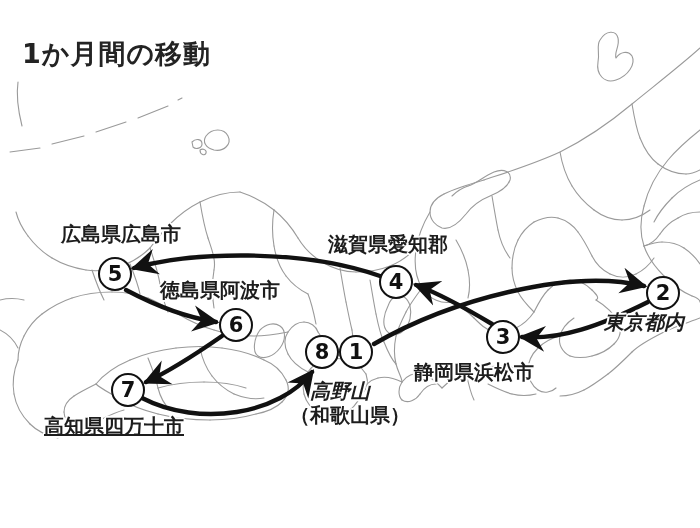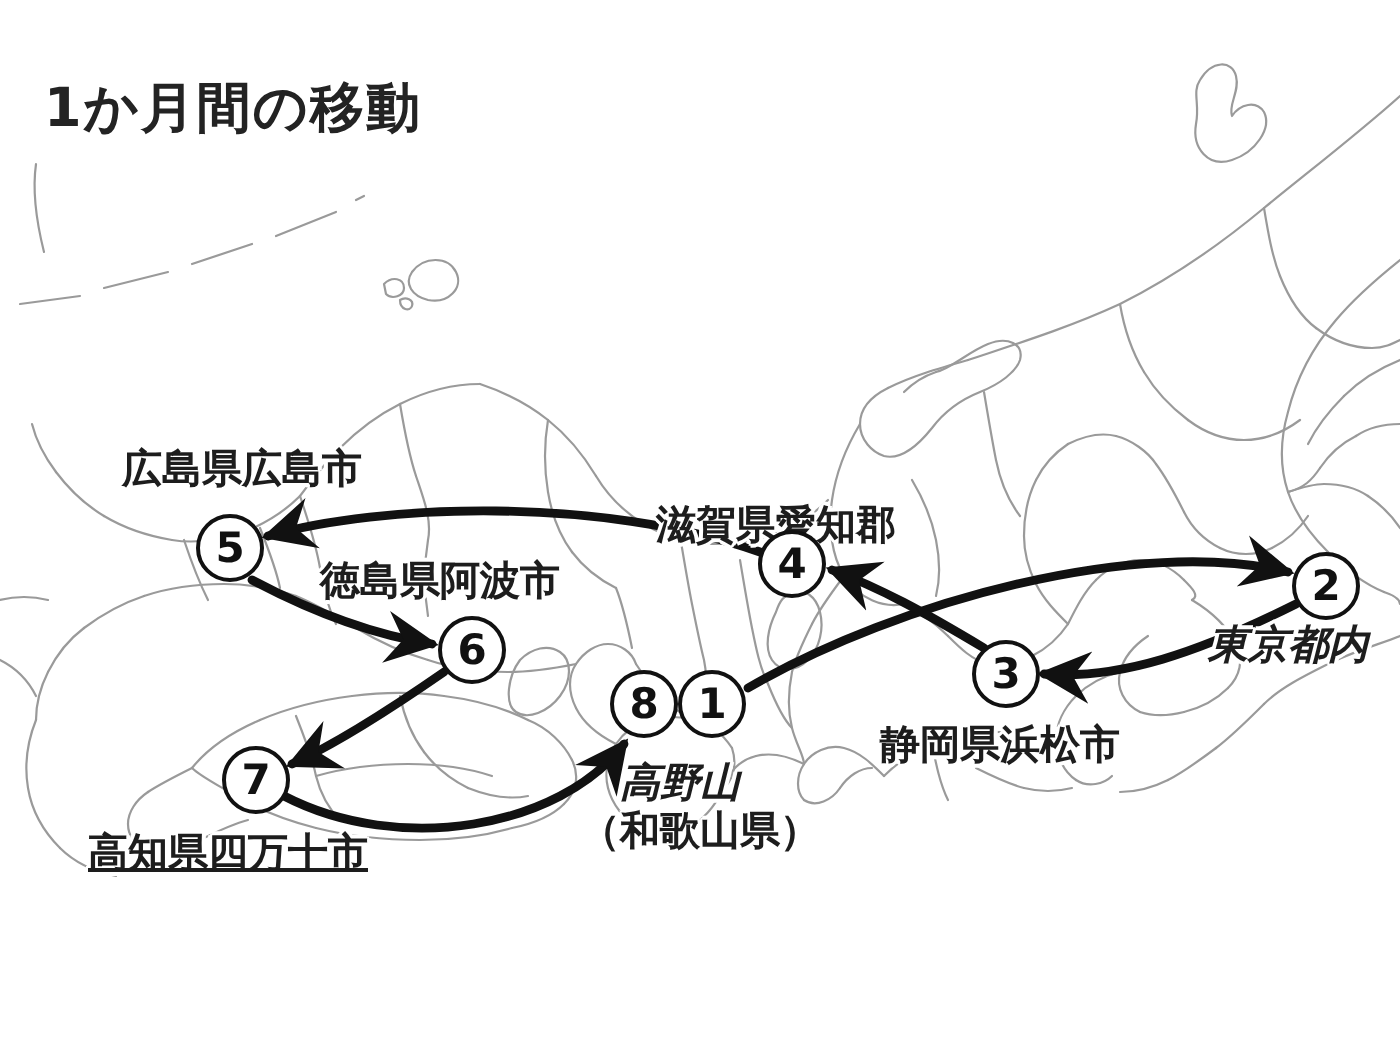--- a/index.html
+++ b/index.html
@@ -256,24 +256,24 @@
         <path d="M 126 290 C 160 308 190 318 216 322" marker-end="url(#ah)" stroke="#111111"></path>
         <path d="M 222 336 C 196 354 168 372 146 382" marker-end="url(#ah)" stroke="#111111"></path>
         <path d="M 142 398 C 200 428 280 414 312 372" marker-end="url(#ah)" stroke="#111111"></path>
       </g>
   </svg>
 
   <div id="title">1か月間の移動</div>
 
   <div id="labels-layer">
       <div class="lbl" style="left: 46px; top: 224px; margin-left: 15px;">広島県広島市</div>
-      <div class="lbl" style="left: 328px; top: 252px;">滋賀県愛知郡</div>
+      <div class="lbl" style="left: 328px; top: 234px;">滋賀県愛知郡</div>
       <div class="lbl" style="left: 160px; top: 280px;">徳島県阿波市</div>
       <div class="lbl" style="left: 604px; top: 312px; font-style: italic;">東京都内</div>
-      <div class="lbl" style="left: 440px; top: 362px;">静岡県浜松市</div>
+      <div class="lbl" style="left: 414px; top: 362px;">静岡県浜松市</div>
       <div class="lbl" style="left: 310px; top: 381px; font-style: italic;">高野山</div>
       <div class="lbl" style="left: 290px; top: 405px;">（和歌山県）</div>
       <div class="lbl" style="left: 44px; top: 416px; text-decoration: underline;">高知県四万十市</div>
     </div>
   <div id="stops-layer">
       <div class="stop" style="left: 339px; top: 335px; background: rgb(255, 255, 255); border-color: rgb(17, 17, 17);">1</div>
       <div class="stop" style="left: 646px; top: 276px; background: rgb(255, 255, 255); border-color: rgb(17, 17, 17);">2</div>
       <div class="stop" style="left: 486px; top: 320px; background: rgb(255, 255, 255); border-color: rgb(17, 17, 17);">3</div>
       <div class="stop" style="left: 379px; top: 265px; background: rgb(255, 255, 255); border-color: rgb(17, 17, 17);">4</div>
       <div class="stop" style="left: 98px; top: 257px; background: rgb(255, 255, 255); border-color: rgb(17, 17, 17);">5</div>

